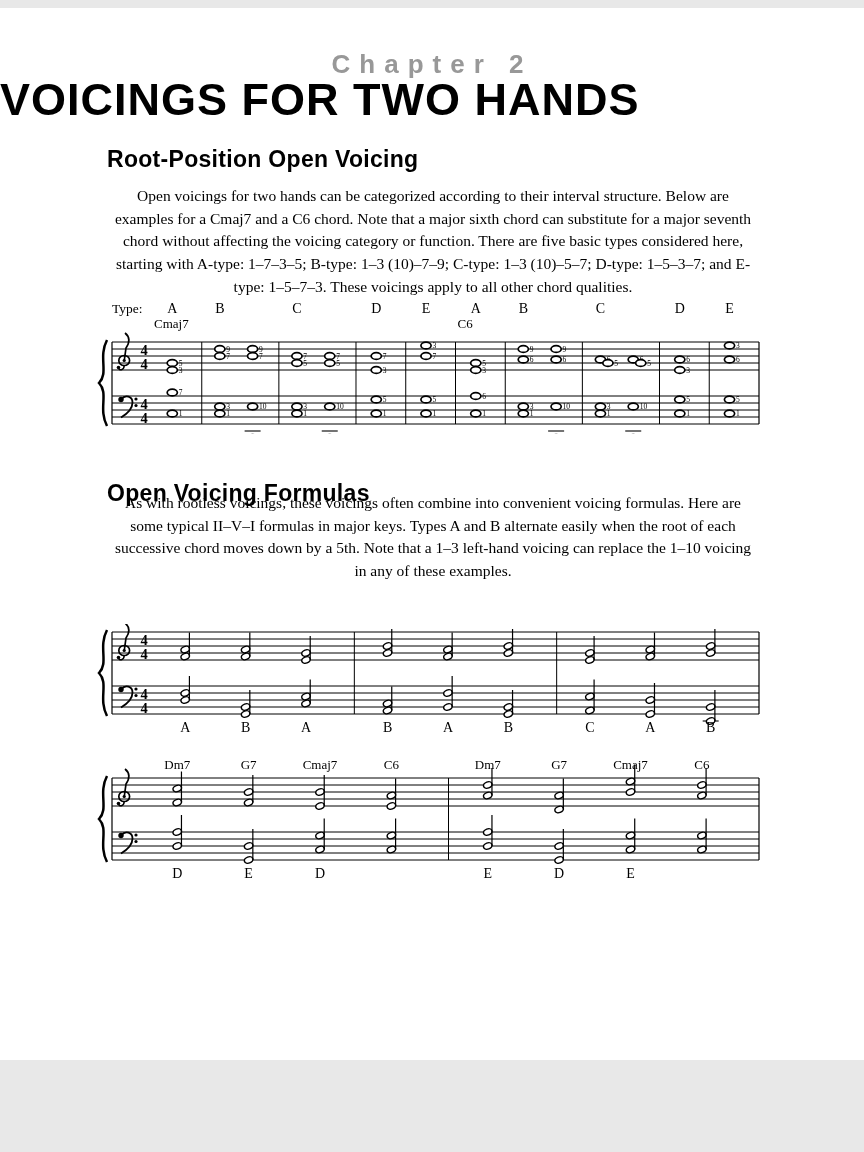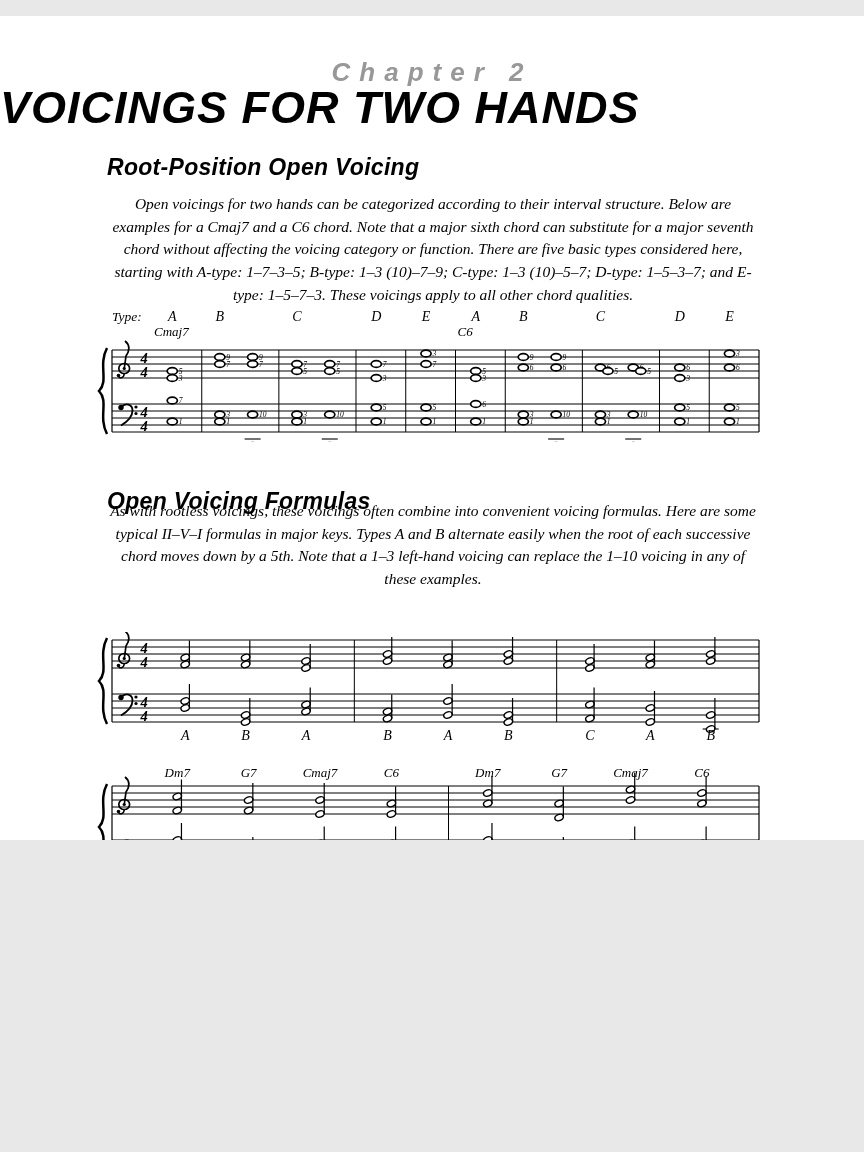--- a/index.html
+++ b/index.html
@@ -1,24 +1,23 @@
 <!DOCTYPE html>
 <html><head>
 <meta charset="utf-8">
 <style>
   html,body{margin:0;padding:0;background:#e8e8e8;}
   .page{
     position:relative;
-    width:864px;height:824px;
+    width:864px;height:1052px;
     background:#ffffff;
-    margin:16px auto;
+    margin:8px auto;
     overflow:hidden;
     font-family:"Liberation Serif", serif;
     color:#000;
-    font-style:italic;
   }
   .chapter{
     position:absolute;top:41px;left:0;right:0;
     text-align:center;
     font-family:"Liberation Sans", sans-serif;
     font-weight:bold;
     font-size:26px;
     letter-spacing:9px;
     color:#989898;
   }

